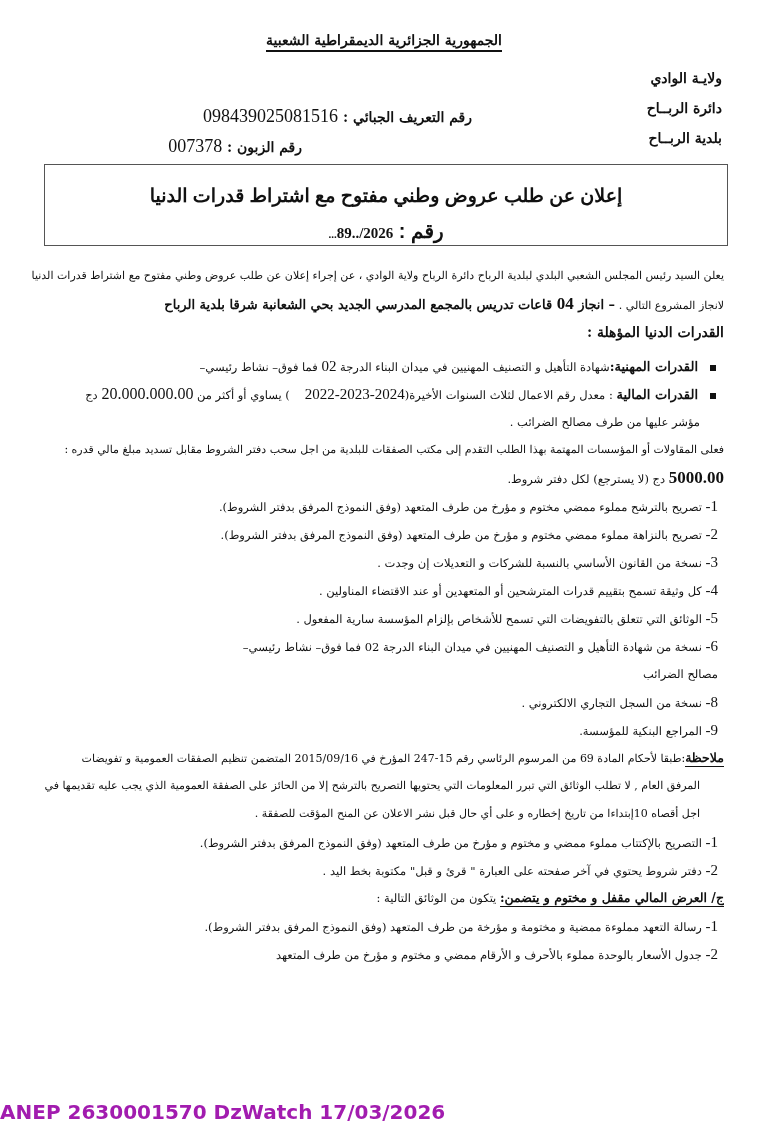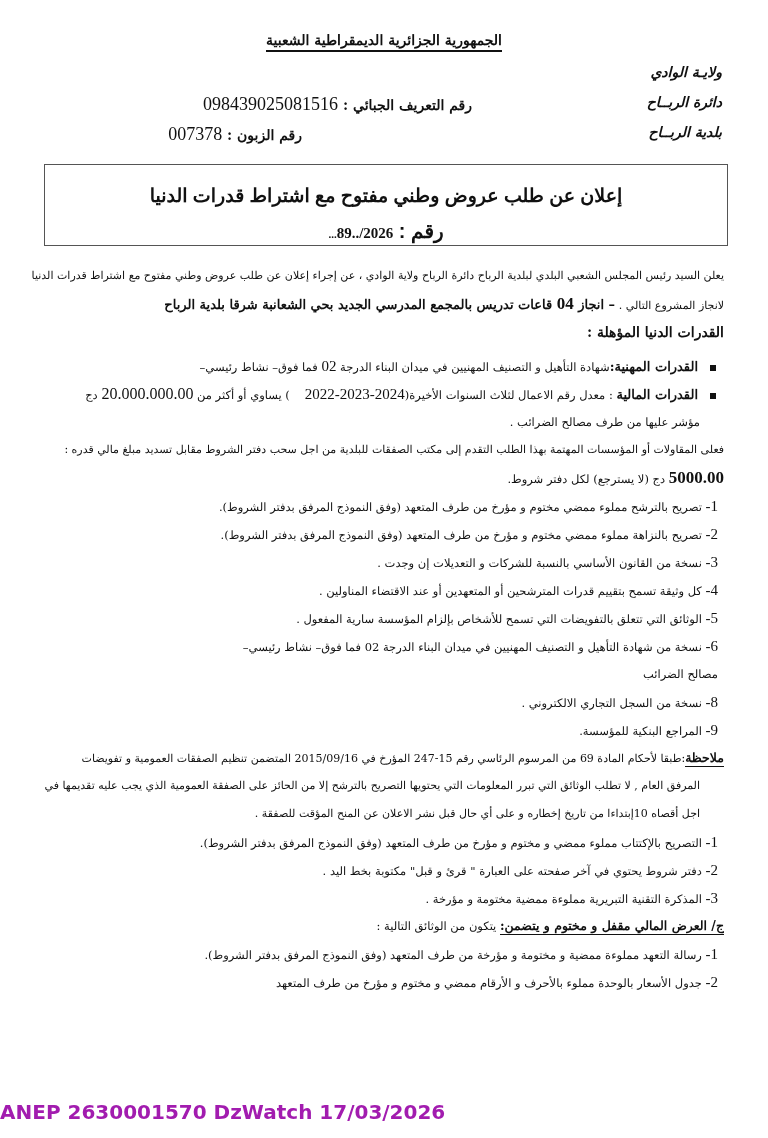--- a/index.html
+++ b/index.html
@@ -34,22 +34,22 @@
       padding-bottom: 2px;
     }
     .hdr-row {
       position: absolute;
       right: 46px;
       left: 60px;
       height: 24px;
       font-weight: bold;
       font-size: 14px;
     }
-    .hdr-right { position: absolute; right: 0; top: 0; font-style: italic; }
-    .hdr-mid { position: absolute; right: 250px; top: 0; }
+    .hdr-right { position: absolute; right: 0; top: 6px; }
+    .hdr-mid { position: absolute; right: 250px; top: 12px; }
     .hdr-val {
       font-family: "Liberation Serif", serif;
       font-weight: normal;
       font-size: 18px;
       direction: ltr;
       unicode-bidi: isolate;
     }
     .title-box {
       position: absolute;
       left: 44px;
@@ -203,21 +203,20 @@
     <div class="line list-item"><span class="num">9-</span> <span>  المراجع البنكية للمؤسسة.</span></div>
 
     <div class="line lead">
       <span class="sec-head u">ملاحظة</span><span>:طبقا لأحكام المادة 69 من المرسوم الرئاسي رقم 15-247 المؤرخ في 2015/09/16 المتضمن تنظيم الصفقات العمومية و تفويضات</span>
     </div>
     <div class="line lead indent">المرفق العام , لا تطلب الوثائق التي تبرر المعلومات التي يحتويها التصريح بالترشح إلا من الحائز على الصفقة العمومية الذي يجب عليه تقديمها في</div>
     <div class="line lead indent">اجل أقصاه 10إبتداءا من تاريخ إخطاره و على أي حال قبل نشر الاعلان عن المنح المؤقت للصفقة .</div>
 
     <div class="line list-item"><span class="num">1-</span> <span>التصريح بالإكتتاب مملوء ممضي و مختوم و مؤرخ من طرف المتعهد (وفق النموذج المرفق بدفتر الشروط).</span></div>
     <div class="line list-item"><span class="num">2-</span> <span>دفتر شروط يحتوي في آخر صفحته  على العبارة " قرئ و قبل" مكتوبة بخط اليد .</span></div>
-    <div class="line list-item"><span class="num">3-</span> <span>المذكرة التقنية التبريرية مملوءة ممضية مختومة و مؤرخة .</span></div>
 
     <div class="line">
       <span class="sec-head u">ج/ العرض المالي مقفل و مختوم و يتضمن:</span>
       <span>يتكون من الوثائق التالية :</span>
     </div>
     <div class="line list-item"><span class="num">1-</span> <span>رسالة التعهد مملوءة ممضية و مختومة و مؤرخة من طرف المتعهد (وفق النموذج المرفق بدفتر الشروط).</span></div>
     <div class="line list-item"><span class="num">2-</span> <span>جدول الأسعار بالوحدة مملوء بالأحرف و الأرقام ممضي و مختوم و مؤرخ من طرف المتعهد</span></div>
   </div>
 
   <div class="footer">ANEP 2630001570 DzWatch 17/03/2026</div>

